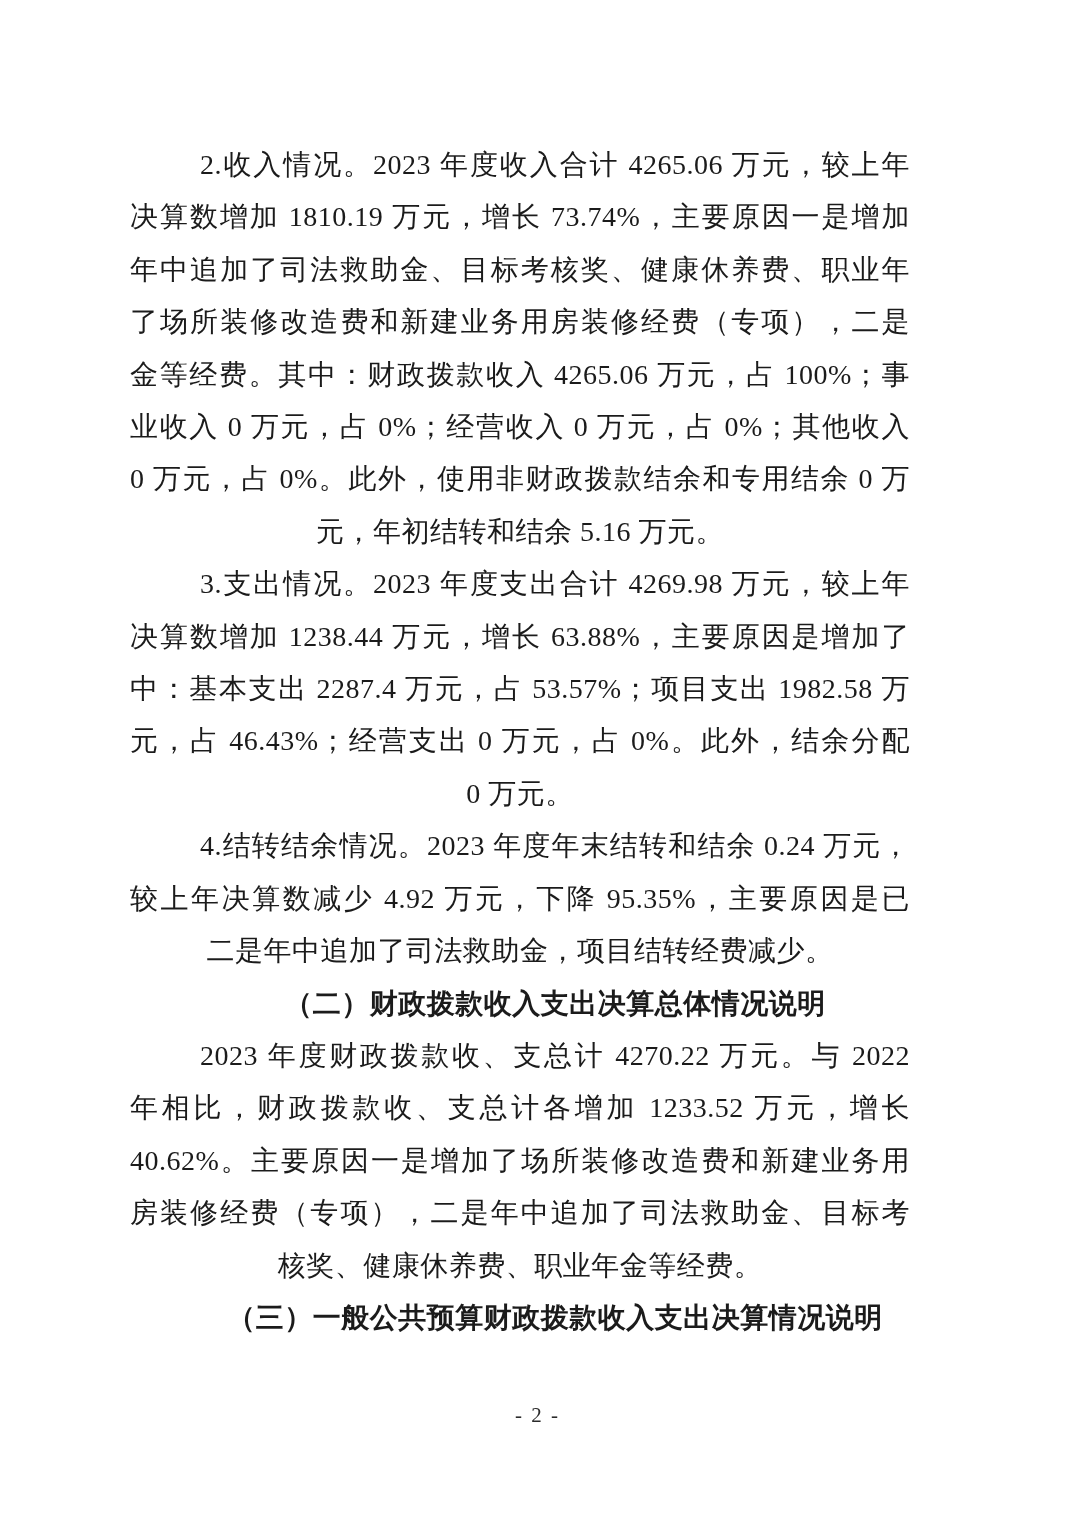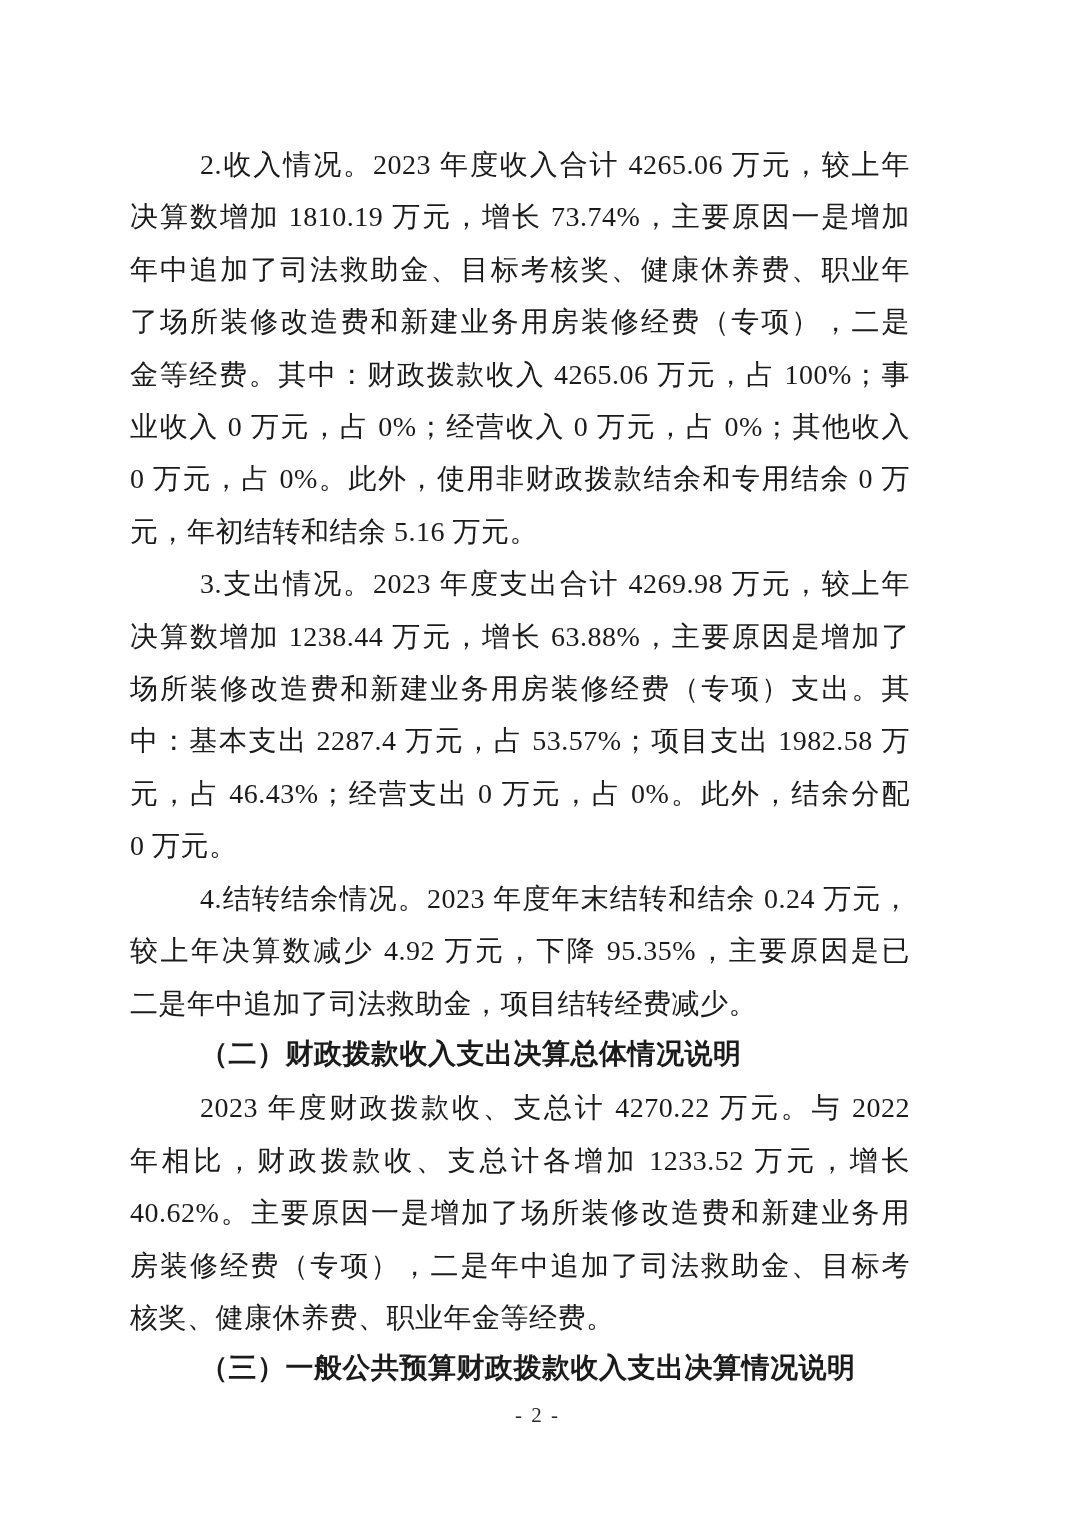--- a/index.html
+++ b/index.html
@@ -26,36 +26,35 @@
   .doc-body {
     position: absolute;
     left: 130px;
     top: 139px;
     width: 780px;
   }
   .line {
     font-size: 28px;
     line-height: 52.4px;
     min-height: 52.4px;
-    text-align: left;
+    text-align: center;
     letter-spacing: 0.5px;
     white-space: normal;
   }
   
   .fill {
     text-align: justify;
     text-align-last: justify;
   }
   
   .indent {
     text-indent: 70px;
   }
   .heading {
     font-weight: 600;
-    font-family: Liberation Mono, monospace;
   }
   .footer {
     position: absolute;
     left: 0;
     top: 1398px;
     width: 1075px;
     text-align: center;
   }
   .page-num {
     font-size: 21px;
@@ -78,21 +77,20 @@
       <div class="line fill">了场所装修改造费和新建业务用房装修经费（专项），二是</div>
       <div class="line fill">金等经费。其中：财政拨款收入 4265.06 万元，占 100%；事</div>
       <div class="line fill">业收入 0 万元，占 0%；经营收入 0 万元，占 0%；其他收入</div>
       <div class="line fill">0 万元，占 0%。此外，使用非财政拨款结余和专用结余 0 万</div>
       <div class="line">元，年初结转和结余 5.16 万元。</div>
     </section>
 
     <section>
       <div class="line indent fill">3.支出情况。2023 年度支出合计 4269.98 万元，较上年</div>
       <div class="line fill">决算数增加 1238.44 万元，增长 63.88%，主要原因是增加了</div>
-      <div class="line fill">场所装修改造费和新建业务用房装修经费（专项）支出。其</div>
       <div class="line fill">中：基本支出 2287.4 万元，占 53.57%；项目支出 1982.58 万</div>
       <div class="line fill">元，占 46.43%；经营支出 0 万元，占 0%。此外，结余分配</div>
       <div class="line">0 万元。</div>
     </section>
 
     <section>
       <div class="line indent fill">4.结转结余情况。2023 年度年末结转和结余 0.24 万元，</div>
       <div class="line fill">较上年决算数减少 4.92 万元，下降 95.35%，主要原因是已</div>
       <div class="line">二是年中追加了司法救助金，项目结转经费减少。</div>
     </section>

